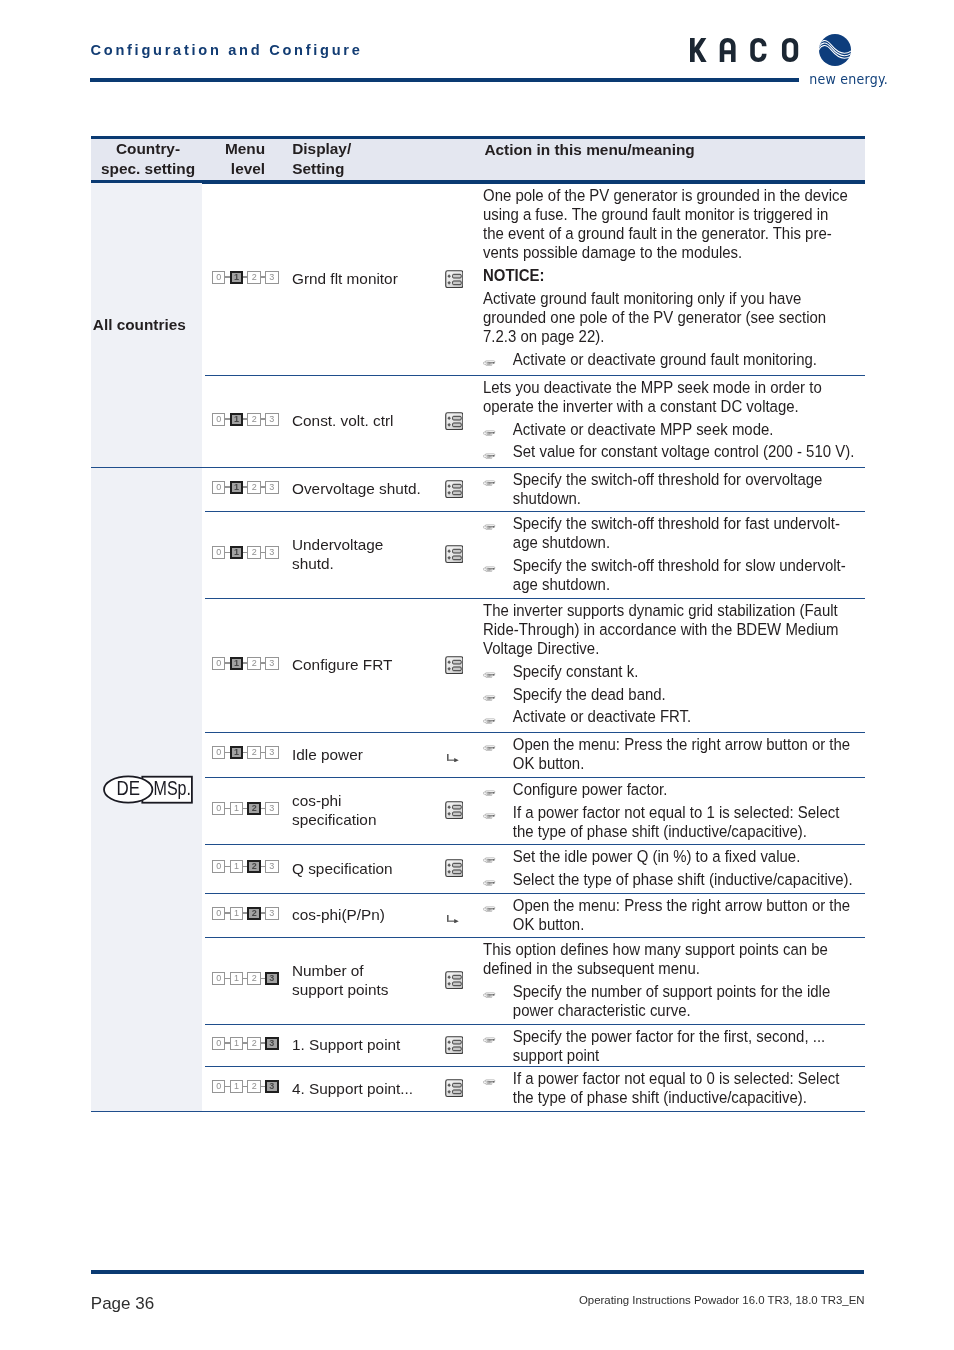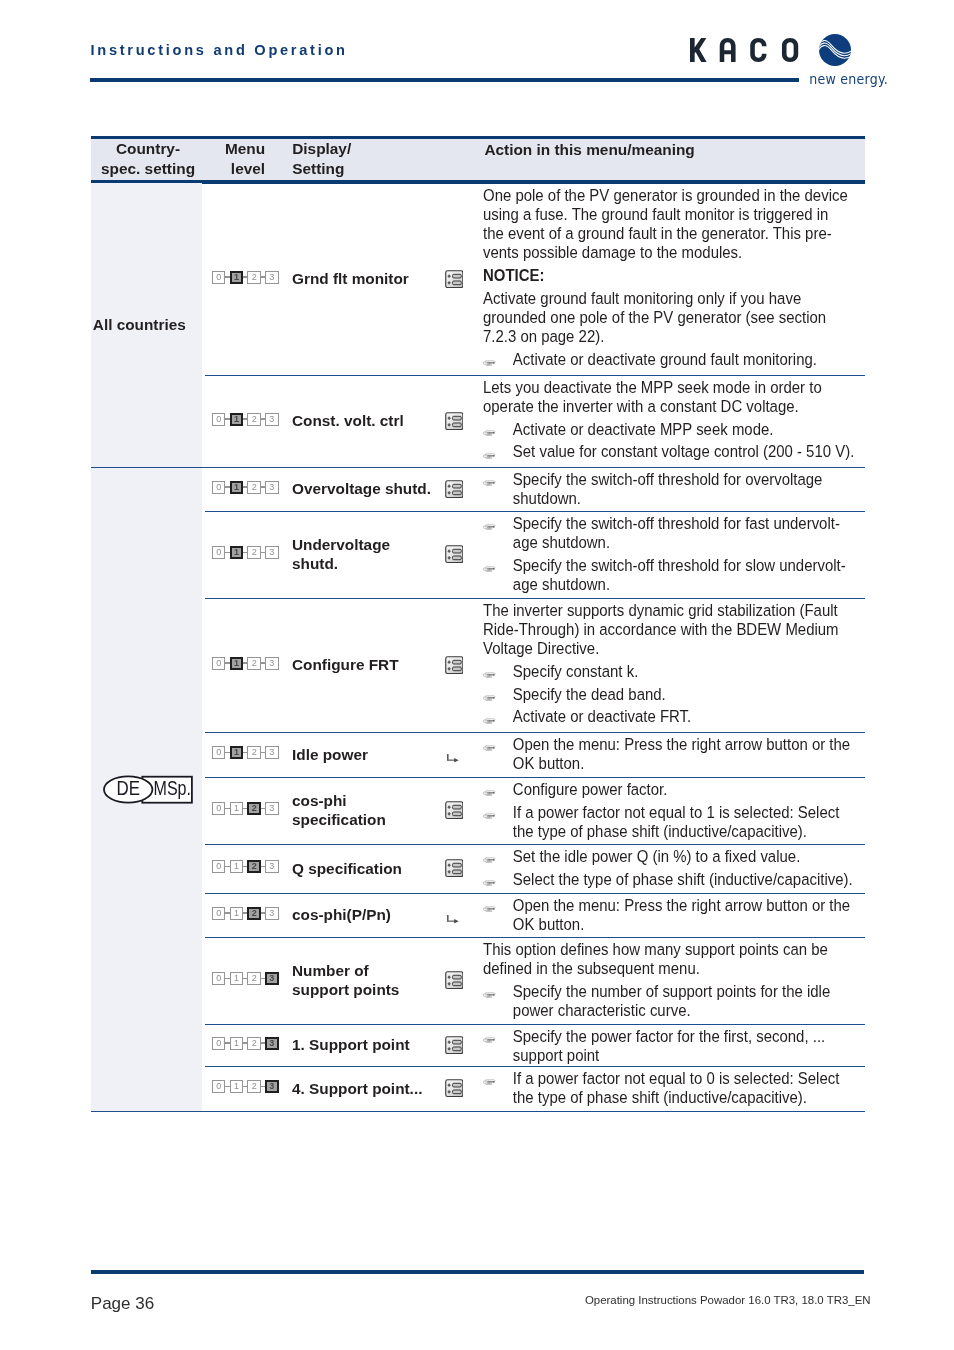--- a/index.html
+++ b/index.html
@@ -13,21 +13,21 @@
              letter-spacing:2.72px;color:#123C73;line-height:1;}
   .hdr-rule{position:absolute;left:90px;top:78px;width:709px;height:4px;background:#0A3A72;}
   .kaco-word{position:absolute;left:690px;top:38px;}
   .kaco-mark{position:absolute;left:819px;top:34px;}
   .kaco-tag{position:absolute;left:809.3px;top:71.9px;font-size:14px;color:#13427C;
             letter-spacing:0.25px;font-family:"DejaVu Sans Condensed",sans-serif;line-height:1;}
 
   
   .ftr-rule{position:absolute;left:90.5px;top:1269.5px;width:773px;height:4.3px;background:#0A3A72;}
   .ftr-left{position:absolute;left:90.8px;top:1294.8px;font-size:17px;color:#2e2e2e;line-height:1;}
-  .ftr-right{position:absolute;left:578.9px;top:1294.8px;font-size:11.45px;color:#2e2e2e;line-height:1;margin-left:6px;}
+  .ftr-right{position:absolute;left:578.9px;top:1294.8px;font-size:11.45px;color:#2e2e2e;line-height:1;}
 
   
   .tbl{position:absolute;left:91px;top:136px;width:774px;}
   .rule-top{position:absolute;left:0;top:0;width:774px;height:3px;background:#0A3A72;}
   .rule-hdr{position:absolute;left:0;top:44px;width:774px;height:4px;background:#0A3A72;}
   .thead{position:absolute;left:0;top:3px;width:774px;height:41px;background:#E4E7F0;}
   .th{position:absolute;font-size:15.4px;font-weight:bold;color:#231f20;line-height:19.6px;}
   .grpbg{position:absolute;left:0;width:111px;background:#EFF1F6;}
   .rule-grp{position:absolute;left:0;width:774px;height:1.4px;background:#1F4E8C;}
   .rule-row{position:absolute;left:114px;width:660px;height:1.3px;background:#1F4E8C;}
@@ -36,21 +36,21 @@
   
   .lvl{position:absolute;display:flex;align-items:center;height:13px;}
   .lvl b{width:13.4px;height:13.0px;box-sizing:border-box;border:1.45px solid #959595;
          background:#fff;color:#8f8f8f;font-size:9.0px;font-weight:normal;
          line-height:10.1px;text-align:center;display:block;
          font-family:"Liberation Sans",sans-serif;}
   .lvl b.on{border:2.0px solid #1F1F1F;background:#a2a2a2;color:#474747;font-weight:bold;line-height:8.9px;}
   .lvl i{width:4.3px;height:1.3px;background:#959595;display:block;}
 
   
-  .setlbl{position:absolute;font-size:15.35px;font-weight:bold;color:#231f20;line-height:19.0px;}
+  .setlbl{position:absolute;font-size:15.35px;font-weight:normal;color:#231f20;line-height:19.0px;}
 
   
   .seticon{position:absolute;}
 
   
   .act{position:absolute;font-size:16.3px;color:#231f20;line-height:19.15px;width:420px;
        transform:scaleX(0.918);transform-origin:0 0;}
   .blk+.blk{margin-top:3.5px;}
   .blk{position:relative;}
   .blk.bold{font-weight:bold;}
@@ -61,21 +61,21 @@
   
   .grplbl{position:absolute;left:1.8px;width:110.7px;text-align:left;font-size:15.35px;
           font-weight:bold;color:#231f20;line-height:19px;}
   .badge{position:absolute;}
 </style>
 </head>
 <body>
 
 <div class="page">
 
-  <div class="hdr-title">Instructions and Operation</div>
+  <div class="hdr-title">Configuration and Configure</div>
   <div class="hdr-rule"></div>
   <svg class="kaco-word" viewBox="0 0 110 24" width="109" height="24">
     <title>KACO</title>
     <path d="M0 0 H4.7 V9.5 L11.2 0 H16.5 L9.3 11.3 L16.8 24 H11.3 L5.7 14.0 L4.7 15.5 V24 H0 Z" fill="#1C2733"></path>
     <path d="M30.0 24 V8.0 C30.0 3.3 33.3 0 38.0 0 C42.7 0 46.0 3.3 46.0 8.0 V24 H41.4 V16.4 H34.6 V24 Z M34.6 12.2 H41.4 V8.3 C41.4 5.7 40.1 4.3 38.0 4.3 C35.9 4.3 34.6 5.7 34.6 8.3 Z" fill="#1C2733"></path>
     <path d="M77.2 8.2 H72.6 V8.0 C72.6 5.6 71.1 4.3 69.0 4.3 C66.9 4.3 65.4 5.6 65.4 8.0 V16.0 C65.4 18.4 66.9 19.7 69.0 19.7 C71.1 19.7 72.6 18.4 72.6 16.0 V15.8 H77.2 V16.2 C77.2 20.8 73.9 24 69.0 24 C64.1 24 60.8 20.8 60.8 16.2 V7.8 C60.8 3.2 64.1 0 69.0 0 C73.9 0 77.2 3.2 77.2 7.8 Z" fill="#1C2733"></path>
     <path d="M101.0 0 C105.9 0 109.2 3.2 109.2 7.8 V16.2 C109.2 20.8 105.9 24 101.0 24 C96.1 24 92.8 20.8 92.8 16.2 V7.8 C92.8 3.2 96.1 0 101.0 0 Z M101.0 4.3 C98.9 4.3 97.4 5.6 97.4 8.0 V16.0 C97.4 18.4 98.9 19.7 101.0 19.7 C103.1 19.7 104.6 18.4 104.6 16.0 V8.0 C104.6 5.6 103.1 4.3 101.0 4.3 Z" fill="#1C2733"></path>
   </svg>
   <svg class="kaco-mark" viewBox="0 0 32 32" width="32" height="32">
     <defs>

